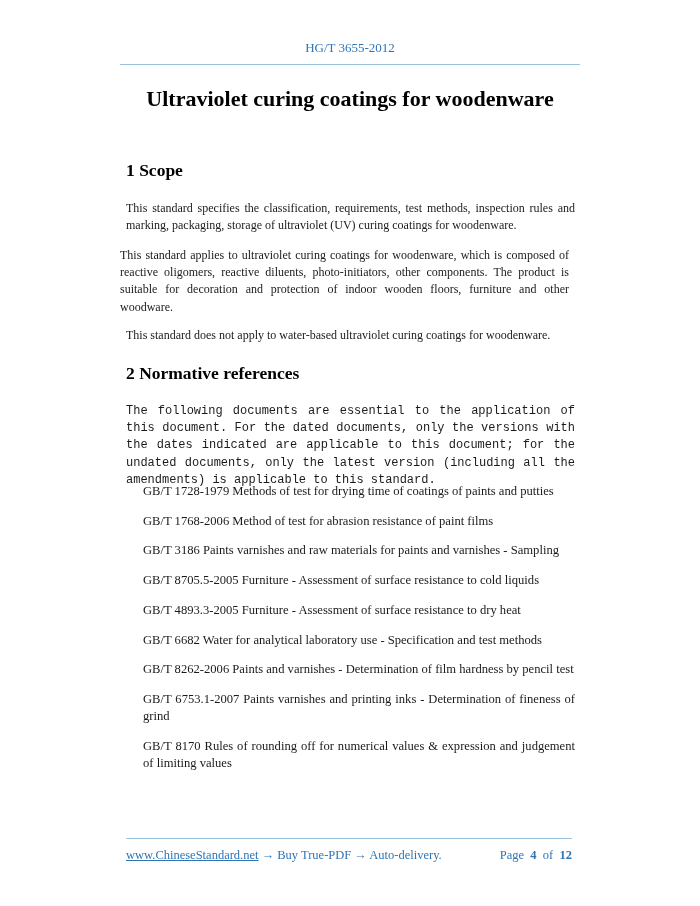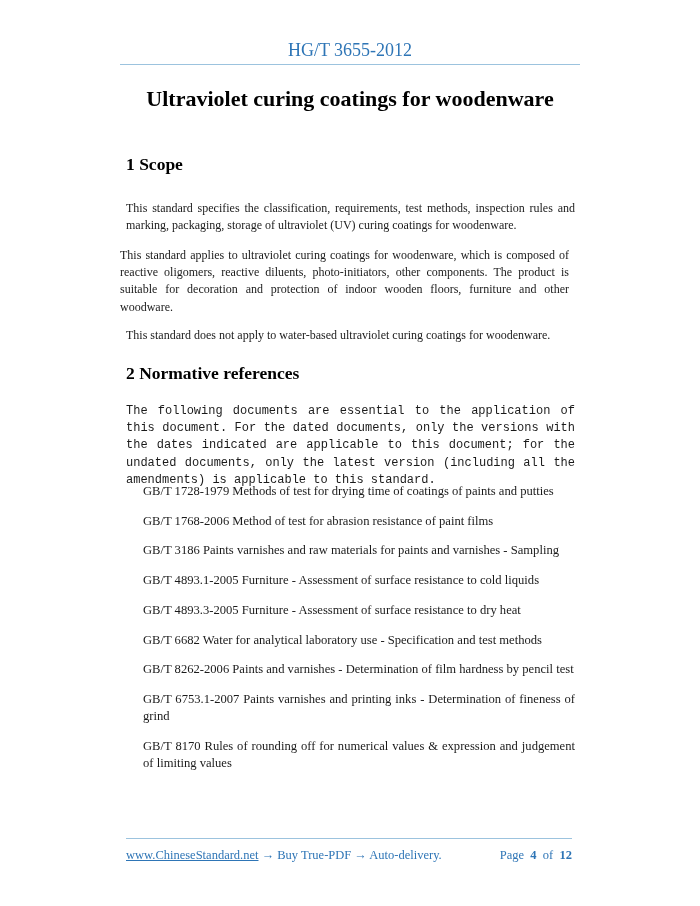--- a/index.html
+++ b/index.html
@@ -1,26 +1,26 @@
 <!DOCTYPE html>
 <html><head>
 <meta charset="utf-8">
 <style>
   html, body { margin: 0; padding: 0; background: #ffffff; }
   body { width: 700px; height: 906px; position: relative; overflow: hidden;
          font-family: "Liberation Serif", "DejaVu Serif", serif; color: #111; }
   .header-code { position: absolute; top: 40px; left: 0; width: 700px; text-align: center;
-                 font-size: 18px; color: #2e75b6; }
+                 font-size: 13px; color: #2e75b6; }
   .header-rule { position: absolute; top: 64px; left: 120px; width: 460px; height: 0;
                  border-top: 1px solid #9cc3de; }
   .doc-title { position: absolute; top: 86px; left: 0; width: 700px; text-align: center;
                font-size: 22px; font-weight: bold; color: #000; }
   h2 { font-size: 17.5px; font-weight: bold; margin: 0; color: #000; }
   p { font-size: 12px; line-height: 17.2px; margin: 0; text-align: justify; color: #1a1a1a; }
-  .sec1-title { position: absolute; top: 154px; left: 126px; }
+  .sec1-title { position: absolute; top: 160px; left: 126px; }
   .p1 { position: absolute; top: 200px; left: 126px; width: 449px; }
   .p2 { position: absolute; top: 247px; left: 120px; width: 449px; }
   .p3 { position: absolute; top: 327px; left: 126px; width: 449px; }
   .sec2-title { position: absolute; top: 363px; left: 126px; }
   .p4 { position: absolute; top: 403px; left: 126px; width: 449px; font-family: Liberation Mono, monospace; }
   .refs { position: absolute; top: 483px; left: 143px; width: 432px; }
   .ref { font-size: 12.6px; line-height: 17.2px; text-align: justify; color: #1a1a1a; margin-bottom: 12.5px; }
   .footer-rule { position: absolute; top: 838px; left: 126px; width: 446px; height: 0;
                  border-top: 1px solid #9cc3de; }
   .footer { position: absolute; top: 848px; left: 126px; width: 446px; font-size: 12.5px; color: #2e75b6; }
@@ -42,21 +42,21 @@
 <p class="p2">This standard applies to ultraviolet curing coatings for woodenware, which is composed of reactive oligomers, reactive diluents, photo-initiators, other components. The product is suitable for decoration and protection of indoor wooden floors, furniture and other woodware.</p>
 <p class="p3">This standard does not apply to water-based ultraviolet curing coatings for woodenware.</p>
 
 <h2 class="sec2-title">2 Normative references</h2>
 <p class="p4">The following documents are essential to the application of this document. For the dated documents, only the versions with the dates indicated are applicable to this document; for the undated documents, only the latest version (including all the amendments) is applicable to this standard.</p>
 
 <div class="refs">
   <div class="ref">GB/T 1728-1979 Methods of test for drying time of coatings of paints and putties</div>
   <div class="ref">GB/T 1768-2006 Method of test for abrasion resistance of paint films</div>
   <div class="ref">GB/T 3186 Paints varnishes and raw materials for paints and varnishes - Sampling</div>
-  <div class="ref">GB/T 4893.1-2005 Furniture - Assessment of surface resistance to cold liquids</div>
+  <div class="ref">GB/T 8705.5-2005 Furniture - Assessment of surface resistance to cold liquids</div>
   <div class="ref">GB/T 4893.3-2005 Furniture - Assessment of surface resistance to dry heat</div>
   <div class="ref">GB/T 6682 Water for analytical laboratory use - Specification and test methods</div>
   <div class="ref">GB/T 8262-2006 Paints and varnishes - Determination of film hardness by pencil test</div>
   <div class="ref">GB/T 6753.1-2007 Paints varnishes and printing inks - Determination of fineness of grind</div>
   <div class="ref">GB/T 8170 Rules of rounding off for numerical values &amp; expression and judgement of limiting values</div>
 </div>
 
 <div class="footer-rule"></div>
 <div class="footer">
   <span class="left">

